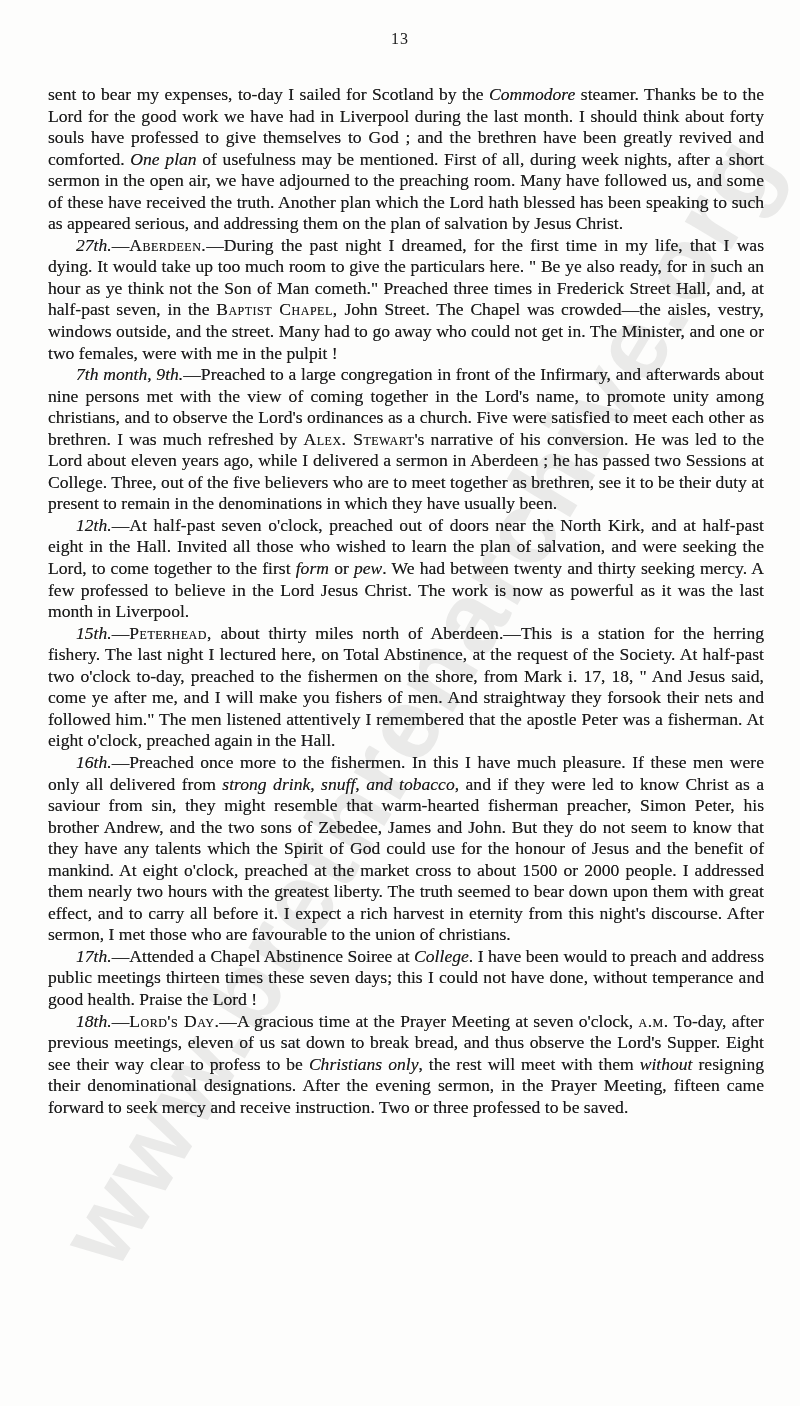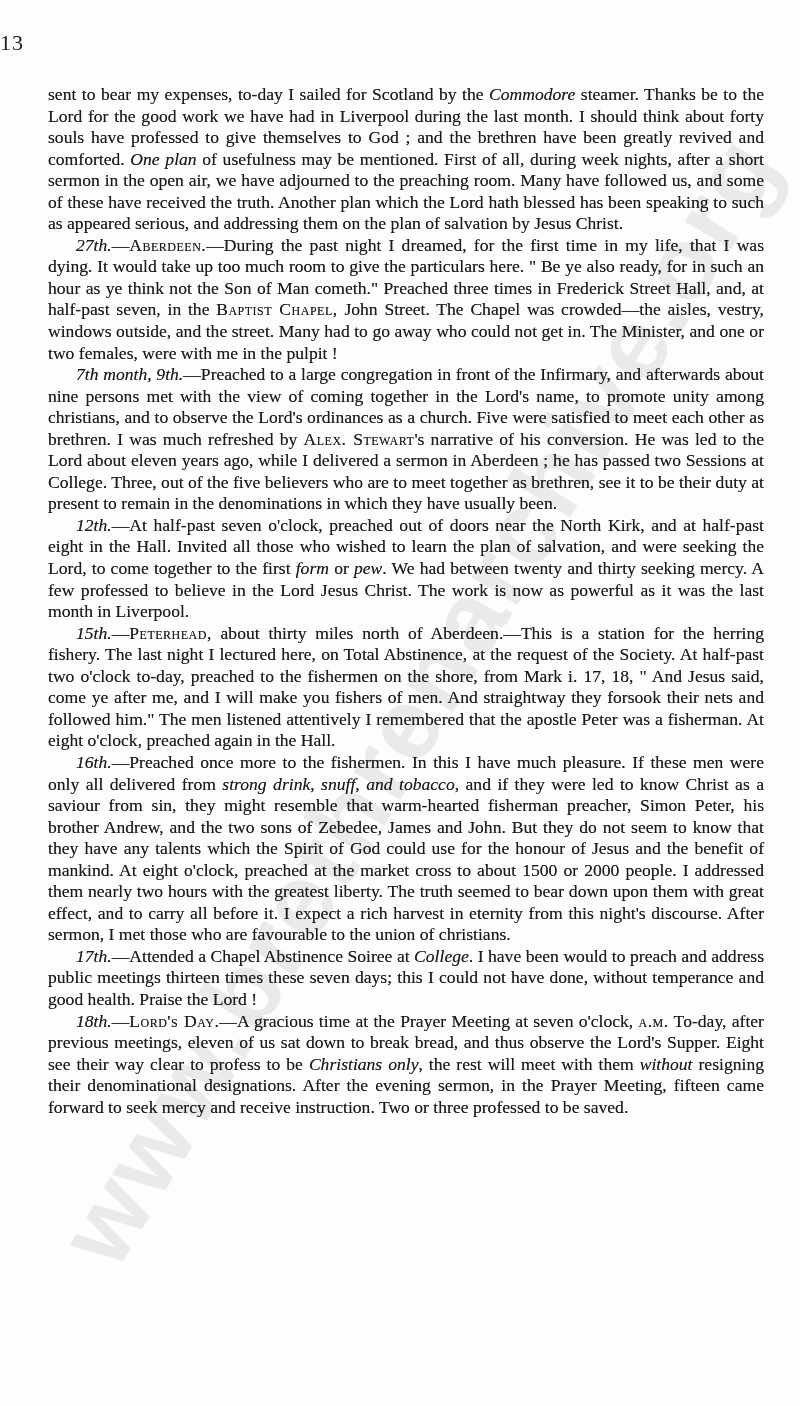--- a/index.html
+++ b/index.html
@@ -31,21 +31,22 @@
     color: rgba(40, 40, 40, 0.09);
     white-space: nowrap;
     z-index: 0;
     user-select: none;
   }
   .page-number {
     position: absolute;
     top: 30px;
     left: 0;
     width: 100%;
-    font-size: 22px;
+    text-align: center;
+    font-size: 16px;
     letter-spacing: 1px;
     z-index: 1;
   }
   .body-text {
     position: absolute;
     top: 84px;
     left: 48px;
     width: 716px;
     font-size: 17.6px;
     line-height: 21.55px;

